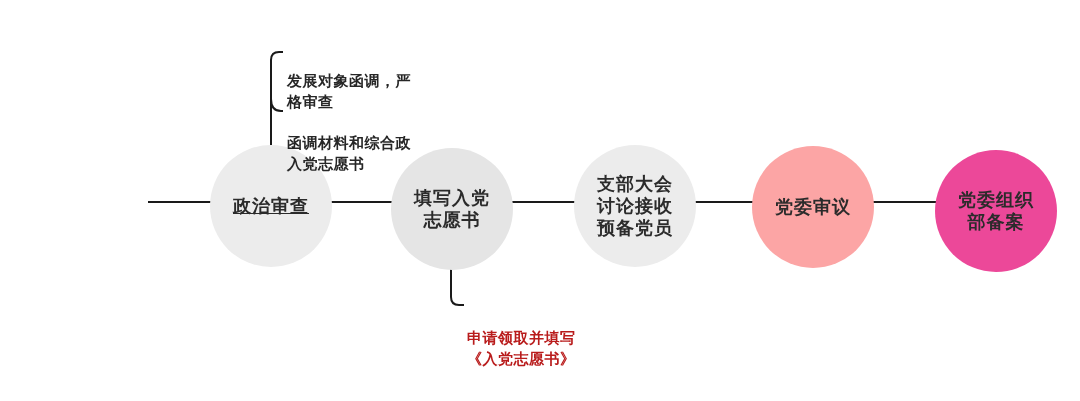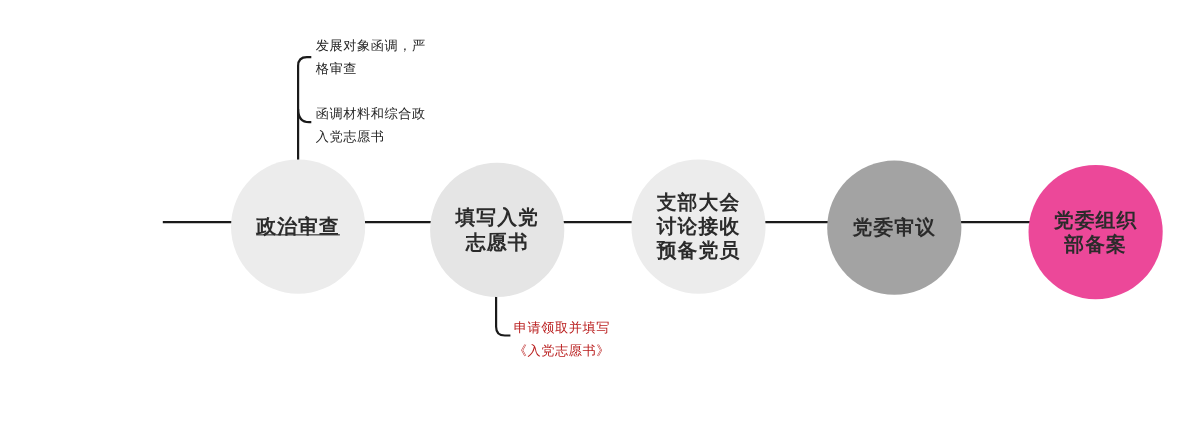--- a/index.html
+++ b/index.html
@@ -30,25 +30,26 @@
   }
   .n1 { left:32px;  top:144px; width:118px; height:118px; }
   .n2 { left:210px; top:145px; width:122px; height:122px; }
   .n3 { left:391px; top:148px; width:122px; height:122px; }
   .n4 { left:574px; top:145px; width:122px; height:122px; }
   .n5 { left:752px; top:146px; width:122px; height:122px; }
   .n6 { left:935px; top:150px; width:122px; height:122px; }
   .anno {
     position:absolute;
     z-index:2;
-    font-weight:normal;
-    font-size:12px;
+    font-weight:bold;
+    font-size:15px;
     line-height:21px;
     letter-spacing:0.5px;
     white-space:pre-line;
+    margin-top:40px;
   }
   .a1 { left:287px; top:31px; }
   .a2 { left:287px; top:93px; }
   .a3 { left:467px; top:288px; }
 </style>
 </head>
 <body>
 
 <div class="canvas">
 
@@ -71,21 +72,21 @@
   </div>
   <div class="node n3" style="background: #e5e5e5; color: rgb(43, 43, 43);">
     <span>填写入党
 志愿书</span>
   </div>
   <div class="node n4" style="background: rgb(236, 236, 236); color: rgb(43, 43, 43);">
     <span>支部大会
 讨论接收
 预备党员</span>
   </div>
-  <div class="node n5" style="background: #a3a3a3; color: rgb(43, 43, 43);">
+  <div class="node n5" style="background: #fca5a5; color: rgb(43, 43, 43);">
     <span>党委审议</span>
   </div>
   <div class="node n6" style="background: #ec4899; color: rgb(43, 43, 43);">
     <span>党委组织
 部备案</span>
   </div>
 
   <div class="anno a1" style="color: rgb(38, 38, 38);">发展对象函调，严
 格审查</div>
   <div class="anno a2" style="color: rgb(38, 38, 38);">函调材料和综合政

